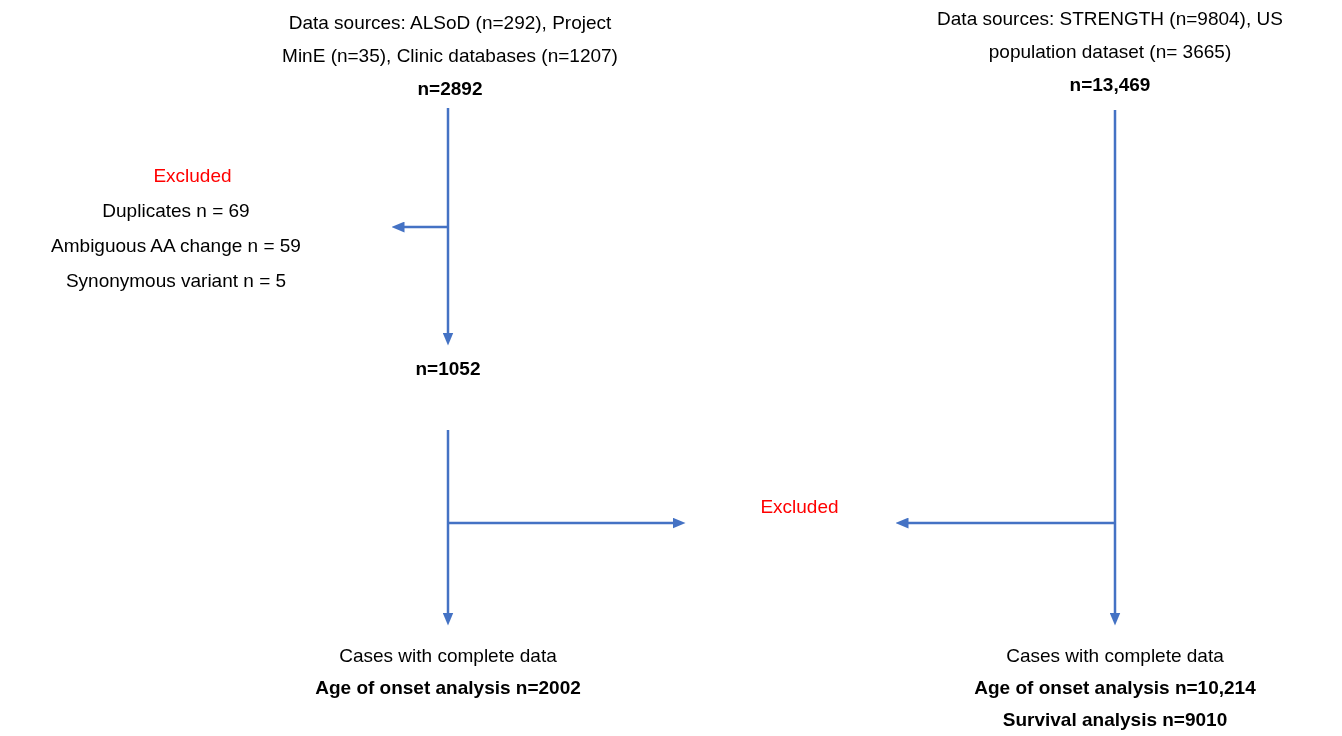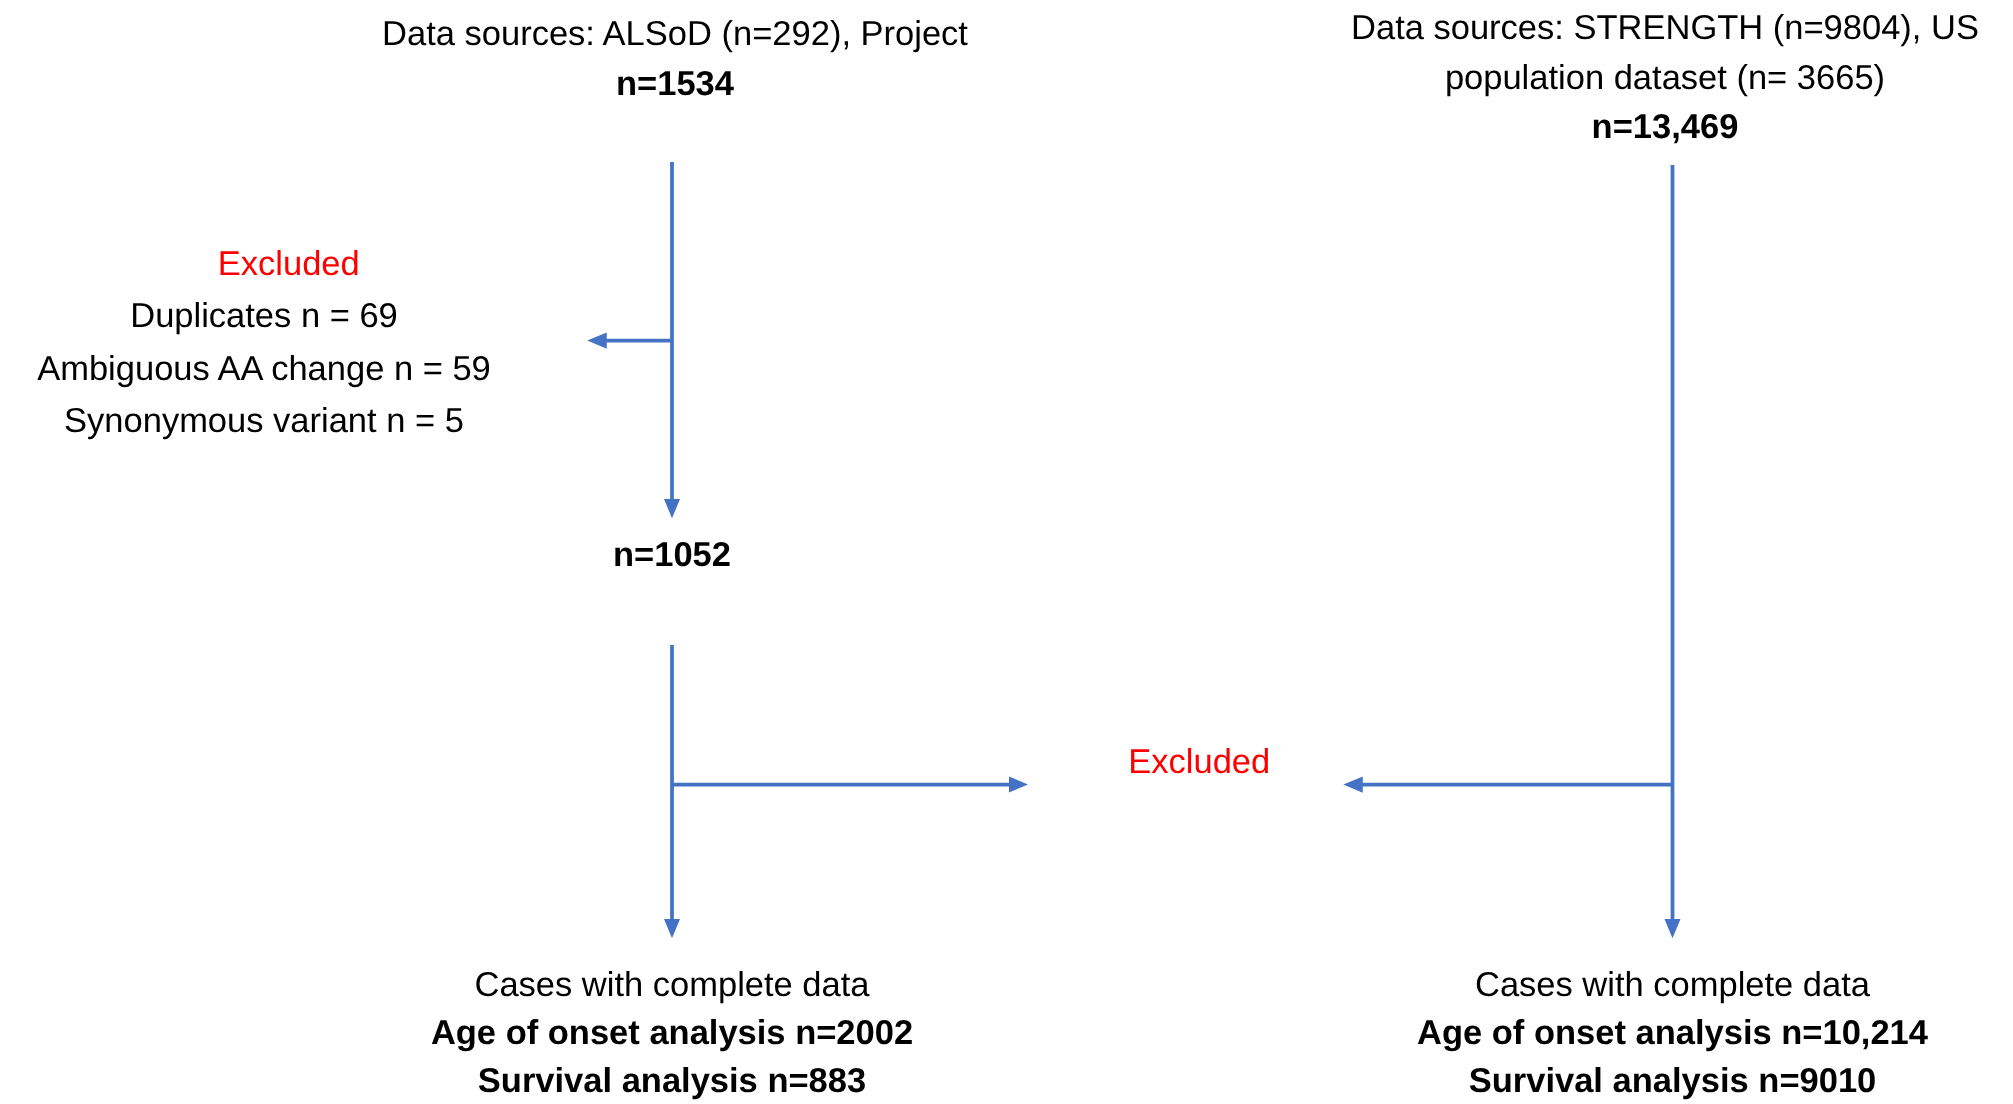--- a/index.html
+++ b/index.html
@@ -22,21 +22,21 @@
   .arrows {
     position: absolute;
     left: 0; top: 0;
     width: 1342px; height: 736px;
   }
   .arrows line { stroke: var(--arrow); stroke-width: 2.5; }
   #ah path { fill: var(--arrow); }
   .block {
     position: absolute;
     text-align: center;
-    font-size: 23px;
+    font-size: 19px;
     line-height: 33px;
   }
   .block div { white-space: nowrap; }
   .bold { font-weight: bold; }
   .red { color: var(--excluded); margin-left: 33px; }
 
   .src-left   { left: 150px; top: 6px;   width: 600px; }
   .src-right  { left: 865px; top: 2px;   width: 490px; }
   .excl-left  { left: 1px;   top: 158px; width: 350px; line-height: 35px; }
   .unique     { left: 148px; top: 352px; width: 600px; line-height: 34px; }
@@ -64,21 +64,22 @@
 
     <line x1="448" y1="523" x2="679" y2="523" marker-end="url(#ah)"></line>
 
     <line x1="1115" y1="110" x2="1115" y2="619" marker-end="url(#ah)"></line>
 
     <line x1="1115" y1="523" x2="902" y2="523" marker-end="url(#ah)"></line>
   </svg>
 
   <div class="block src-left">
     <div>Data sources: ALSoD (n=292), Project</div>
-    <div class="bold">n=1534</div>
+    <div>MinE (n=35), Clinic databases (n=1207)</div>
+    <div class="bold">n=2892</div>
   </div>
 
   <div class="block src-right">
     <div>Data sources: STRENGTH (n=9804), US</div>
     <div>population dataset (n= 3665)</div>
     <div class="bold">n=13,469</div>
   </div>
 
   <div class="block excl-left">
     <div class="red">Excluded</div>
@@ -91,21 +92,20 @@
     <div class="bold">n=1052</div>
   </div>
 
   <div class="block excl-mid">
     <div class="red">Excluded</div>
   </div>
 
   <div class="block done-left">
     <div>Cases with complete data</div>
     <div class="bold">Age of onset analysis n=2002</div>
-    <div class="bold">Survival analysis n=883</div>
   </div>
 
   <div class="block done-right">
     <div>Cases with complete data</div>
     <div class="bold">Age of onset analysis n=10,214</div>
     <div class="bold">Survival analysis n=9010</div>
   </div>
 
 </div>
 

